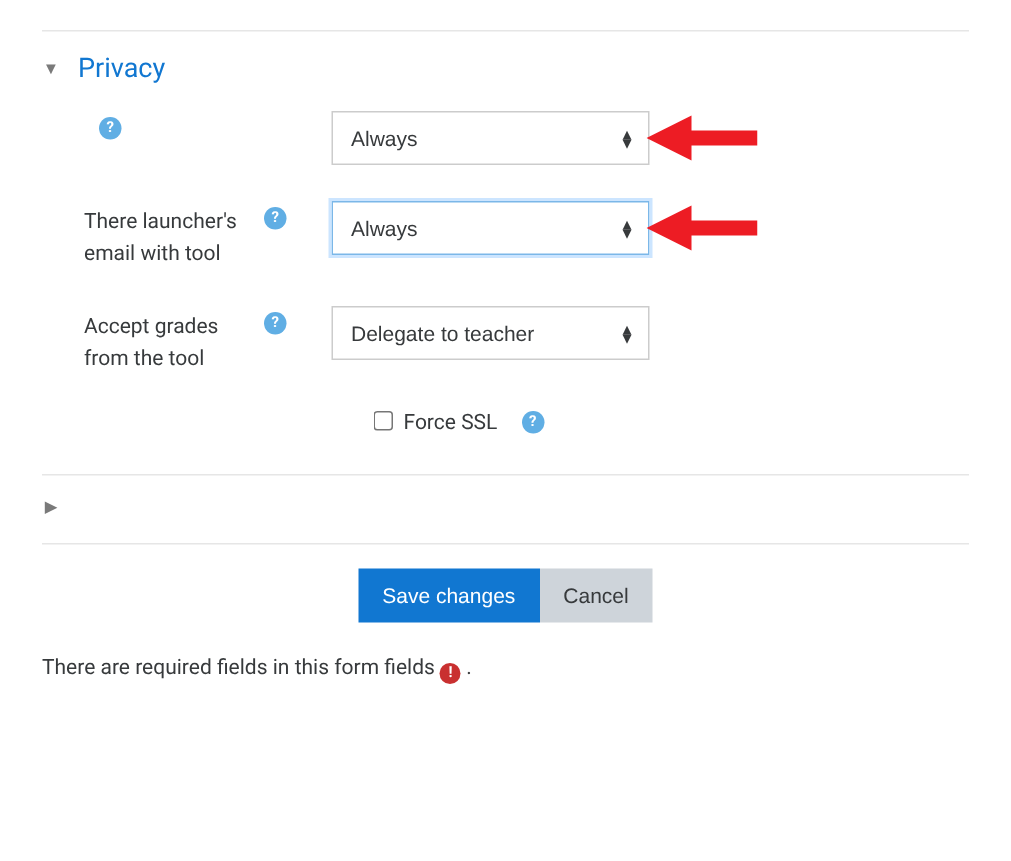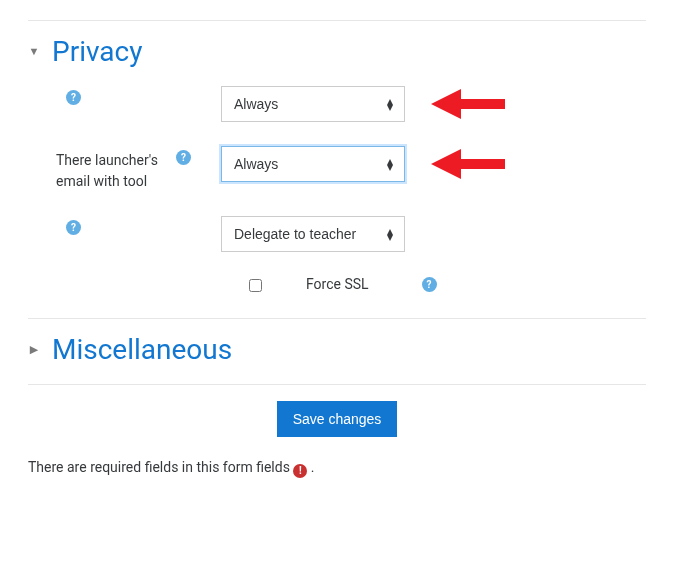--- a/index.html
+++ b/index.html
@@ -25,21 +25,21 @@
     .collapse-icon {
       font-size: 11px;
       color: #7a7a7a;
       margin-right: 12px;
       display: inline-block;
       width: 12px;
       text-align: center;
     }
     .section-title {
       color: #1177d1;
-      font-size: 28px;
+      font-size: 18px;
       font-weight: 400;
       text-decoration: none;
       cursor: pointer;
     }
     .form-row {
       display: flex;
       align-items: flex-start;
       margin-bottom: 24px;
       padding-left: 28px;
     }
@@ -80,21 +80,21 @@
       display: inline-block;
     }
     select.form-select {
       -webkit-appearance: none;
       appearance: none;
       background: #fff;
       border: 1px solid #ccc;
       padding: 8px 28px 8px 12px;
       font-size: 14px;
       color: #373a3c;
-      width: 184px;
+      width: 212px;
       cursor: pointer;
       line-height: 1.3;
     }
     select.form-select.focused {
       border: 1px solid #7bb7e8;
       outline: 2px solid #cce5ff;
       outline-offset: 0;
     }
     .select-caret {
       position: absolute;
@@ -108,23 +108,22 @@
     }
     .arrow {
       position: absolute;
       left: 210px;
       top: 50%;
       transform: translateY(-50%);
       pointer-events: none;
     }
     .checkbox-row {
       display: flex;
-      align-items: flex-end;
+      align-items: flex-start;
       margin: 0 0 26px 221px;
-      gap: 37px;
     }
     .checkbox-row input {
       margin: 0 7px 0 0;
     }
     .checkbox-label { margin-right: 6px; }
     .buttons {
       display: flex;
       justify-content: center;
       margin: 16px 0 22px 0;
     }
@@ -202,20 +201,21 @@
     </div>
     <svg class="arrow" width="74" height="34" viewBox="0 0 74 34">
       <rect x="24" y="12" width="50" height="10" fill="#ed1c24"></rect>
       <polygon points="0,17 30,2 30,32" fill="#ed1c24"></polygon>
     </svg>
   </div>
 </div>
 
 <div class="form-row">
   <div class="label-col">
+    <span class="label-text">Accept grades from the tool</span>
     <span class="help-icon">?</span>
   </div>
   <div class="control-col">
     <div class="select-wrap">
       <select class="form-select">
         <option>Delegate to teacher</option>
       </select>
       <span class="select-caret">▴<br>▾</span>
     </div>
   </div>
@@ -224,26 +224,26 @@
 <div class="checkbox-row">
   <input type="checkbox" style="">
   <span class="checkbox-label">Force SSL</span>
   <span class="help-icon">?</span>
 </div>
 
 <hr>
 
 <div class="section-header">
   <span class="collapse-icon">▶</span>
-  <a class="section-title">Miscellaneous</a>
 </div>
 
 <hr>
 
 <div class="buttons">
   <button class="btn btn-primary">Save changes</button>
+  <button class="btn btn-secondary">Cancel</button>
 </div>
 
 <div class="footer-note">
   <span>There are required fields in this form fields</span>
   <span class="required-dot">!</span>
   <span>.</span>
 </div>
 
 </body></html>

